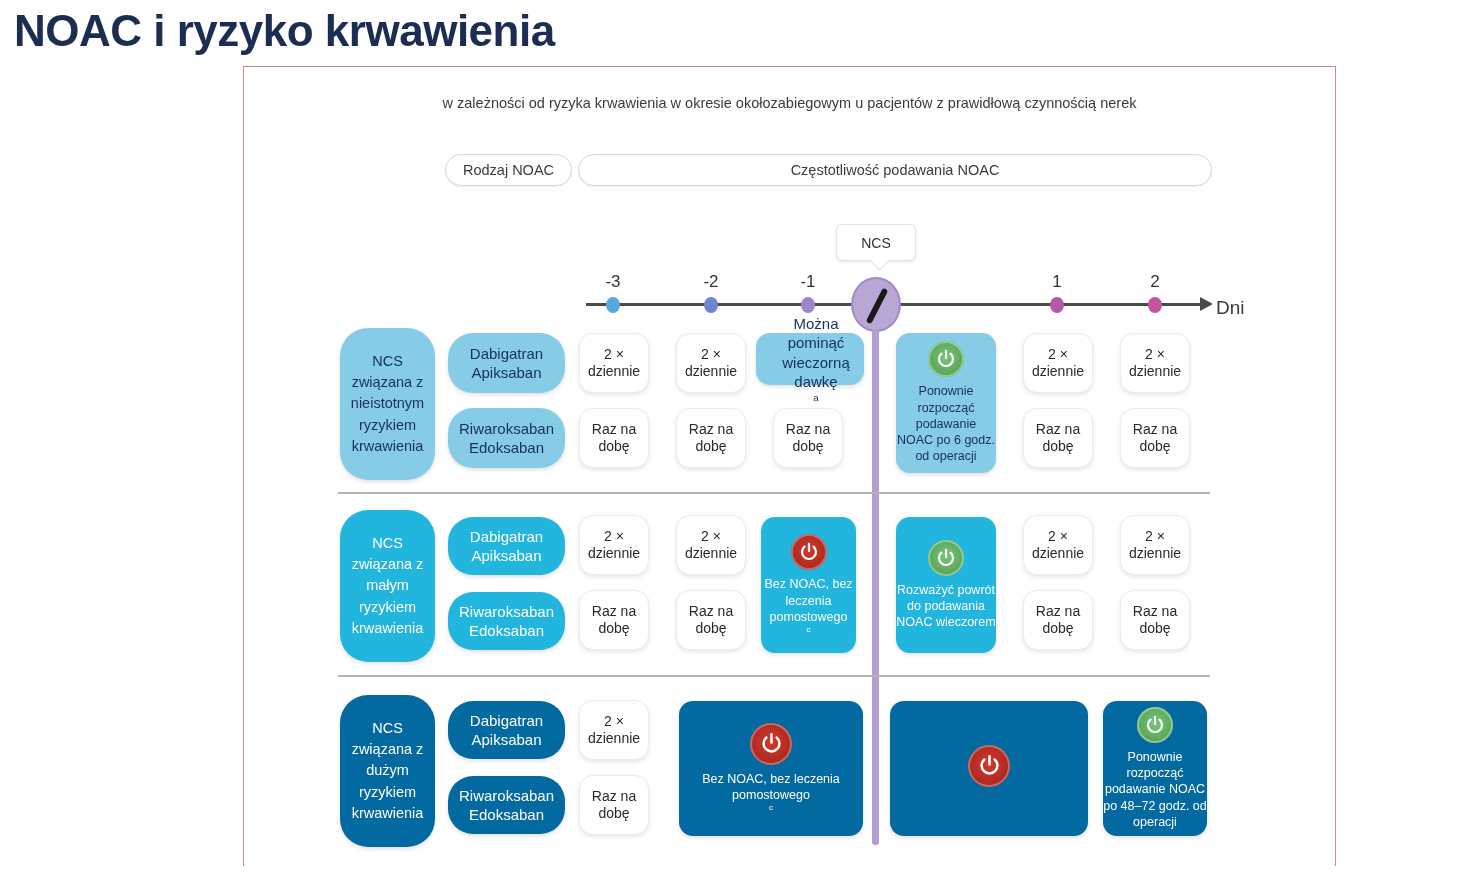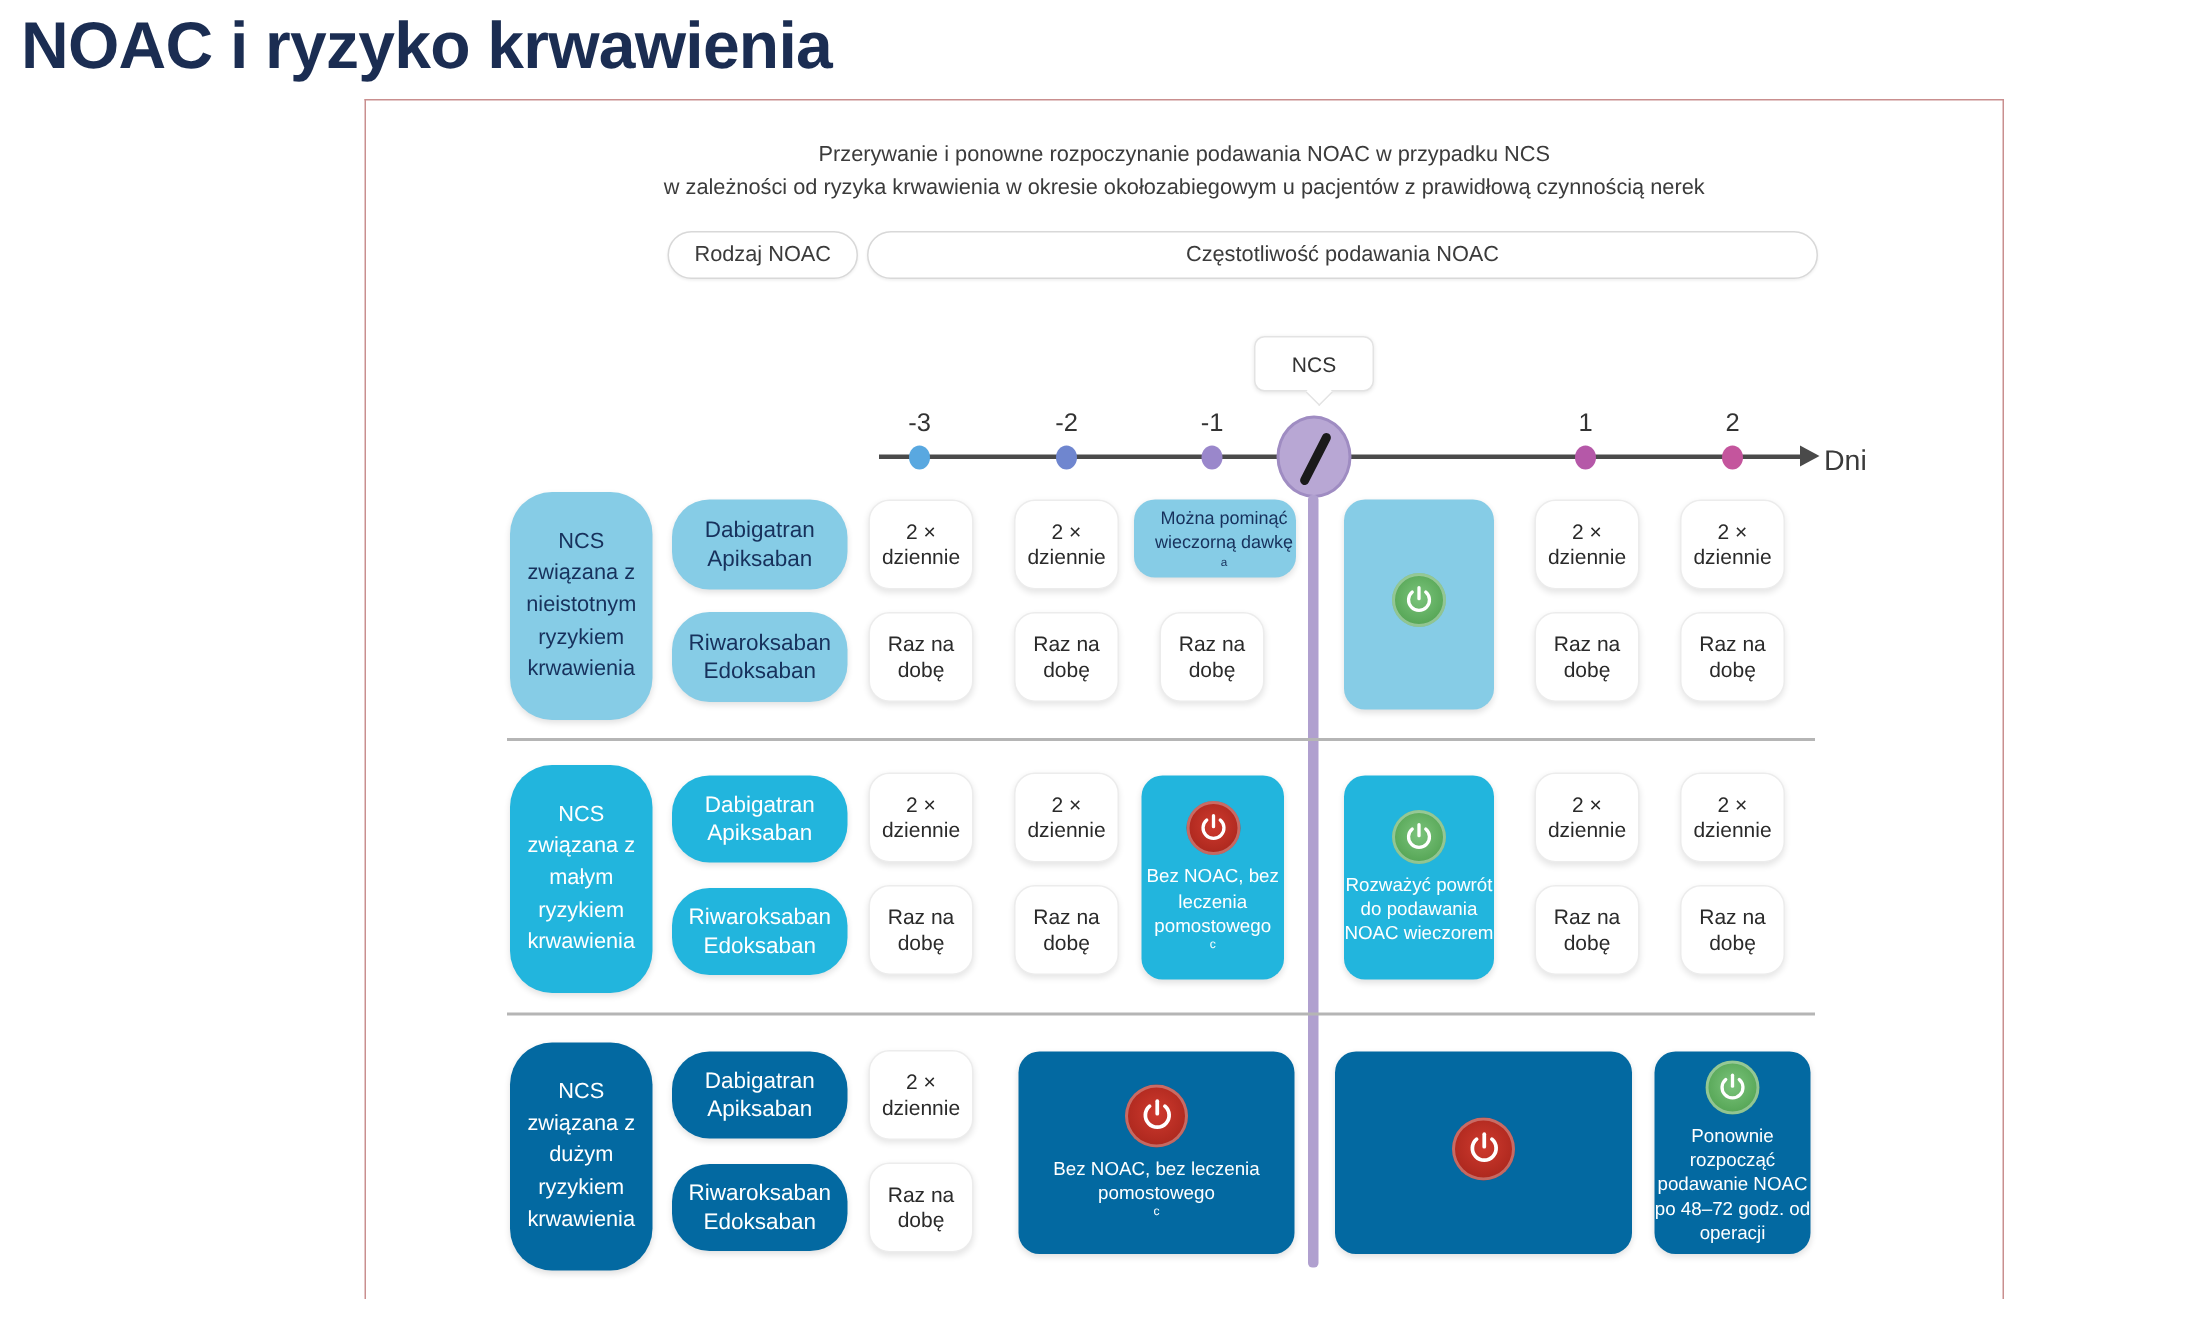--- a/index.html
+++ b/index.html
@@ -222,21 +222,21 @@
     border-radius: 28px;
     font-size: 14.5px;
     line-height: 1.45;
   }
   .cell.drug {
     border-radius: 25px;
     font-size: 15px;
     line-height: 1.3;
   }
   .cell.small-note {
-    font-size: 12px;
+    font-size: 15px;
     line-height: 1.3;
     padding-left: 12px;
   }
   .cell.tall-note {
     font-size: 12.5px;
     line-height: 1.3;
   }
   .cell sup { font-size: 0.65em; vertical-align: super; }
 
   
@@ -262,21 +262,20 @@
   .power-icon.big { width: 42px; height: 42px; }
 </style>
 </head>
 <body>
 
 <div id="slide-title" style="color: rgb(27, 45, 82); text-align: center;">NOAC i ryzyko krwawienia</div>
 
 <div id="content-panel" style="border-color: rgb(201, 143, 143);"></div>
 
 <div id="subtitle">
-  <div>Przerywanie i ponowne rozpoczynanie podawania NOAC w przypadku NCS</div>
   <div>w zależności od ryzyka krwawienia w okresie okołozabiegowym u pacjentów z prawidłową czynnością nerek</div>
 </div>
 
 <div class="hdr-pill" id="pill-rodzaj">Rodzaj NOAC</div>
 <div class="hdr-pill" id="pill-czestotliwosc">Częstotliwość podawania NOAC</div>
 
 <div id="ncs-callout">NCS</div>
 
 <div id="timeline-axis"></div>
 <div id="timeline-arrow"></div>
@@ -319,20 +318,21 @@
 </div>
 <div class="cell plain" style="left:773px;top:408px;width:70px;height:60px">Raz na dobę</div>
 
 <div class="cell lightblue tall-note" style="left:896px;top:333px;width:100px;height:140px">
   <span class="power-icon green">
     <svg width="22" height="22" viewBox="0 0 24 24" fill="none" stroke="#ffffff" stroke-width="2.4" stroke-linecap="round">
       <path d="M12 3 v8"></path>
         <path d="M7.1 6.2 A7.6 7.6 0 1 0 16.9 6.2"></path>
     </svg>
   </span>
+  <span>Ponownie rozpocząć podawanie NOAC po  6 godz. od operacji</span>
 </div>
 
 <div class="cell plain" style="left:1023px;top:333px;width:70px;height:60px">2 × dziennie</div>
 <div class="cell plain" style="left:1023px;top:408px;width:70px;height:60px">Raz na dobę</div>
 
 <div class="cell plain" style="left:1120px;top:333px;width:70px;height:60px">2 × dziennie</div>
 <div class="cell plain" style="left:1120px;top:408px;width:70px;height:60px">Raz na dobę</div>
 
 <div class="cell cyan risk" style="left:340px;top:510px;width:95px;height:152px">NCS związana z małym ryzykiem krwawienia</div>
 

